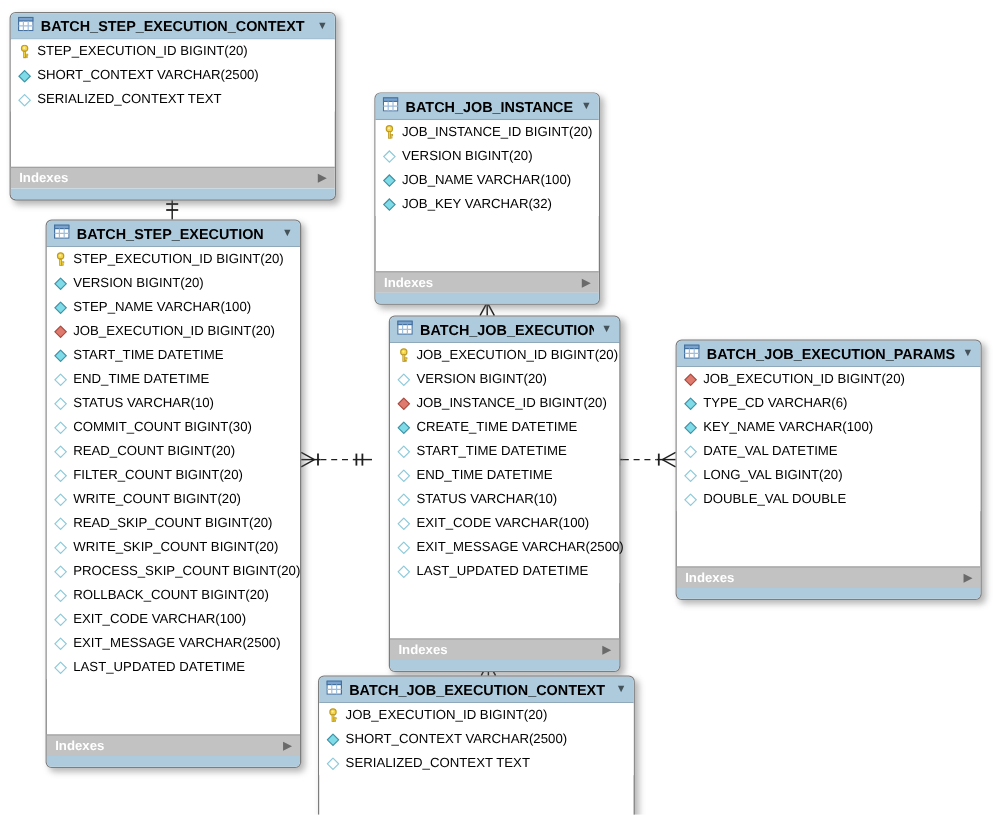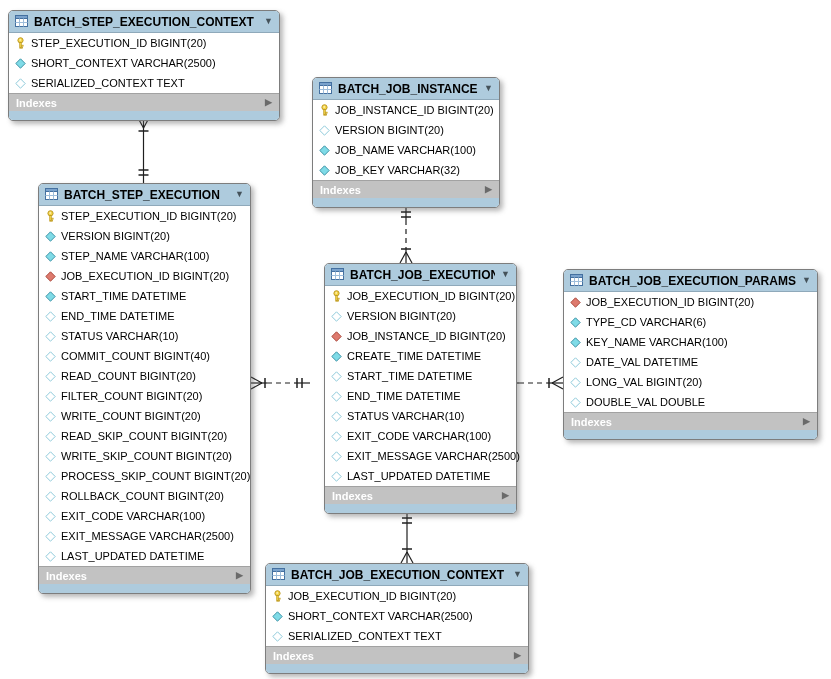--- a/index.html
+++ b/index.html
@@ -27,20 +27,21 @@
   .t-row {
     height:20px; display:flex; align-items:center; gap:5px;
     padding:0 6px; font-size:11px; color:#000; white-space:nowrap;text-align:center;
   }
   .t-row .cicon { display:inline-flex; width:11px; justify-content:center; }
   .t-indexes {
     height:17px; background:#c2c2c2; border-top:1px solid #a2a2a2;
     color:#ffffff; font-weight:bold; font-size:11px;
     display:flex; align-items:center; justify-content:space-between;
     padding:0 7px;
+    margin-top:46px;
   }
   .idx-arrow { font-size:9px; color:#6a6a6a; line-height:1; }
   .t-footer {
     height:9px; background:#aecbdd; border-radius:0 0 4px 4px;
   }
   #rel-layer { position:absolute; left:0; top:0; pointer-events:none; }
 </style>
 </head>
 <body>
 
@@ -273,21 +274,21 @@
             </svg>
           </span>
           <span>STATUS VARCHAR(10)</span>
         </div>
         <div class="t-row">
           <span class="cicon">
             <svg width="11" height="11" viewBox="0 0 11 11">
               <polygon points="5.5,0.8 10.2,5.5 5.5,10.2 0.8,5.5" fill="#ffffff" stroke="#8fcada"></polygon>
             </svg>
           </span>
-          <span>COMMIT_COUNT BIGINT(40)</span>
+          <span>COMMIT_COUNT BIGINT(30)</span>
         </div>
         <div class="t-row">
           <span class="cicon">
             <svg width="11" height="11" viewBox="0 0 11 11">
               <polygon points="5.5,0.8 10.2,5.5 5.5,10.2 0.8,5.5" fill="#ffffff" stroke="#8fcada"></polygon>
             </svg>
           </span>
           <span>READ_COUNT BIGINT(20)</span>
         </div>
         <div class="t-row">
@@ -466,21 +467,21 @@
           </span>
           <span>LAST_UPDATED DATETIME</span>
         </div>
       </div>
       <div class="t-indexes">
         <span>Indexes</span>
         <span class="idx-arrow">▶</span>
       </div>
       <div class="t-footer"></div>
     </div>
-    <div class="table" style="left: 563px; top: 269px; width: 255px;">
+    <div class="table" style="left: 563px; top: 283px; width: 255px;">
       <div class="t-header">
         <span><svg width="13" height="12" viewBox="0 0 13 12">
             <rect x="0.5" y="0.5" width="12" height="11" fill="#ffffff" stroke="#4470a0"></rect>
             <rect x="0.5" y="0.5" width="12" height="3" fill="#7aa2cc" stroke="#4470a0"></rect>
             <line x1="4.5" y1="3.5" x2="4.5" y2="11.5" stroke="#9fbedb"></line>
             <line x1="8.5" y1="3.5" x2="8.5" y2="11.5" stroke="#9fbedb"></line>
             <line x1="0.5" y1="7.5" x2="12.5" y2="7.5" stroke="#9fbedb"></line>
           </svg></span>
         <span class="t-title">BATCH_JOB_EXECUTION_PARAMS</span>
         <span class="t-caret">▼</span>

